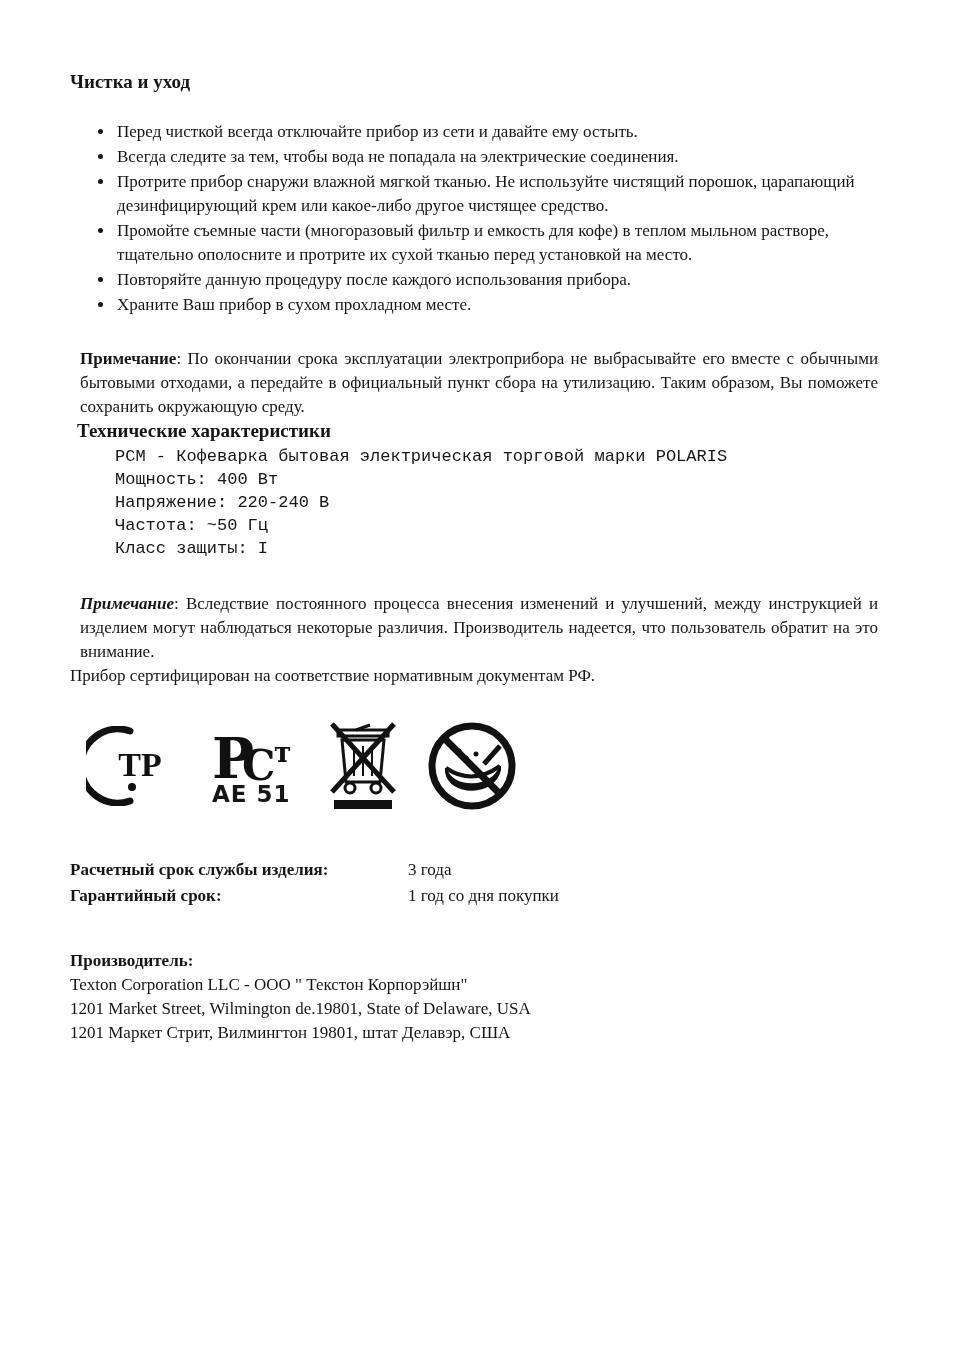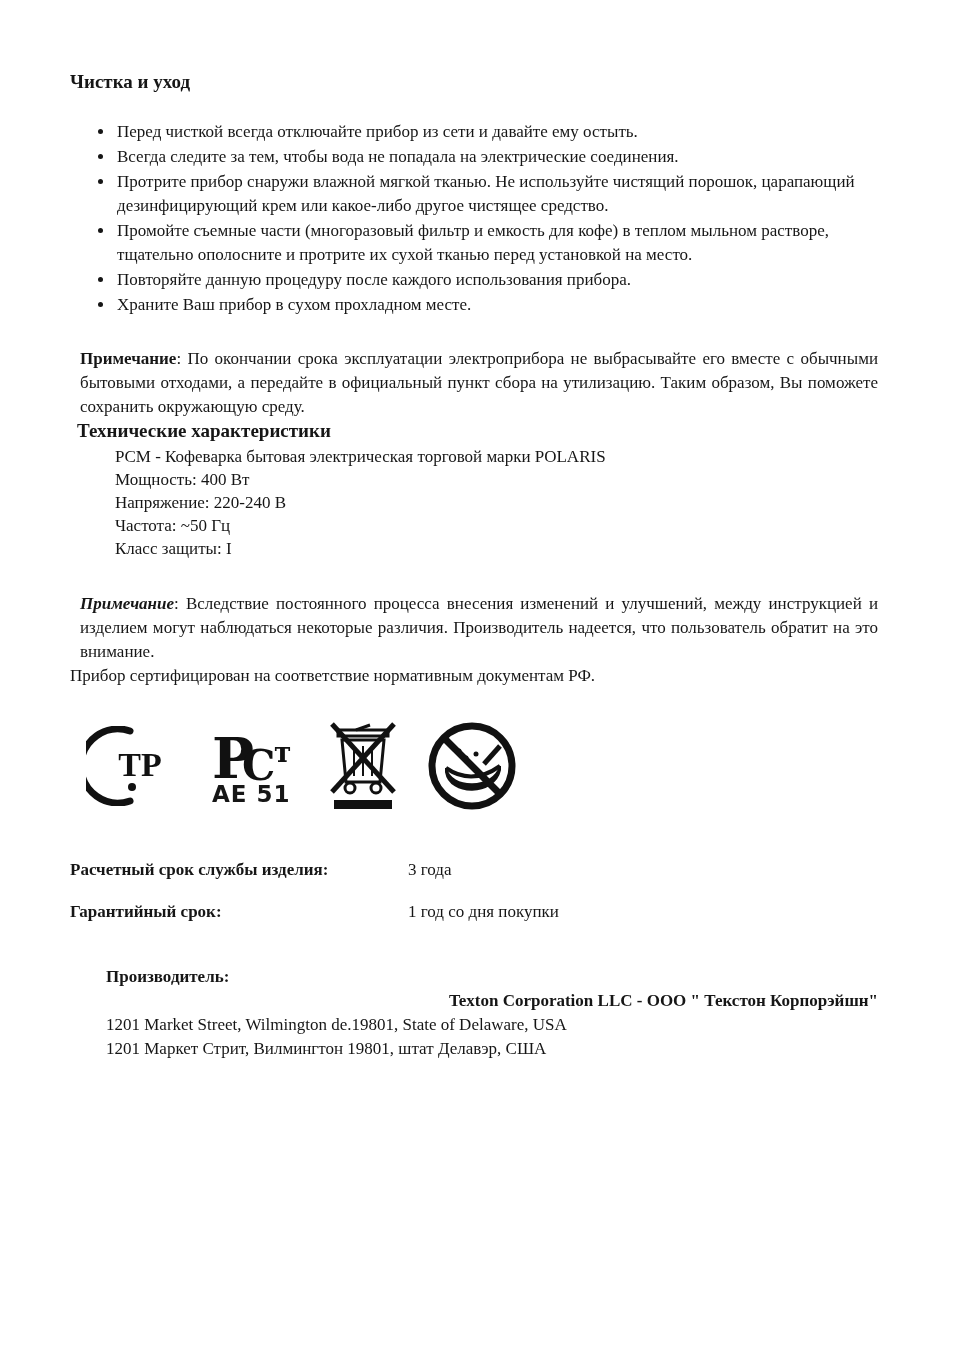--- a/index.html
+++ b/index.html
@@ -32,21 +32,21 @@
   p.note {
     text-align: justify;
     margin: 0 0 0 10px;
   }
   .note-1 { margin-bottom: 50px; }
   .note-1 .note-label { font-weight: bold; }
   .note-2 { margin-left: 0; margin-bottom: 36px; }
   .note-2 .note-label { font-weight: bold; font-style: italic; }
   .specs-title { margin-bottom: 2px; margin-left: 7px; }
   .spec-lines { padding-left: 45px; margin-bottom: 32px; }
-  .spec-lines div { line-height: 23px; }
+  .spec-lines div { line-height: 23px; font-family: Liberation Mono, monospace; }
   .cert-title { margin-bottom: 28px; }
   .cert-text { margin-bottom: 25px; }
   .icons-row {
     display: flex;
     align-items: center;
     gap: 30px;
     margin-left: 16px;
     height: 105px;
     margin-bottom: 40px;
   }
@@ -55,28 +55,28 @@
     font-family: "DejaVu Sans", "Liberation Sans", sans-serif;
     font-weight: bold;
     font-size: 23px;
     line-height: 20px;
     margin-top: -2px;
     letter-spacing: 1px;
   }
   .service-grid {
     display: grid;
     grid-template-columns: 338px auto;
-    row-gap: 19px;
+    row-gap: 3px;
     line-height: 23px;
     margin-bottom: 42px;
   }
   .service-grid .lbl { font-weight: bold; }
-  .manufacturer { line-height: 24px; margin-left: 36px; }
+  .manufacturer { line-height: 24px; }
   .manufacturer .lbl { font-weight: bold; }
-  .manufacturer .name { font-weight: bold; text-align: right; }
+  .manufacturer .name { font-weight: normal; }
   .page-number {
     position: absolute;
     left: 0; right: 0;
     top: 1262px;
     text-align: center;
     font-size: 17px;
   }
   svg { display: block; }
 </style>
 </head>

